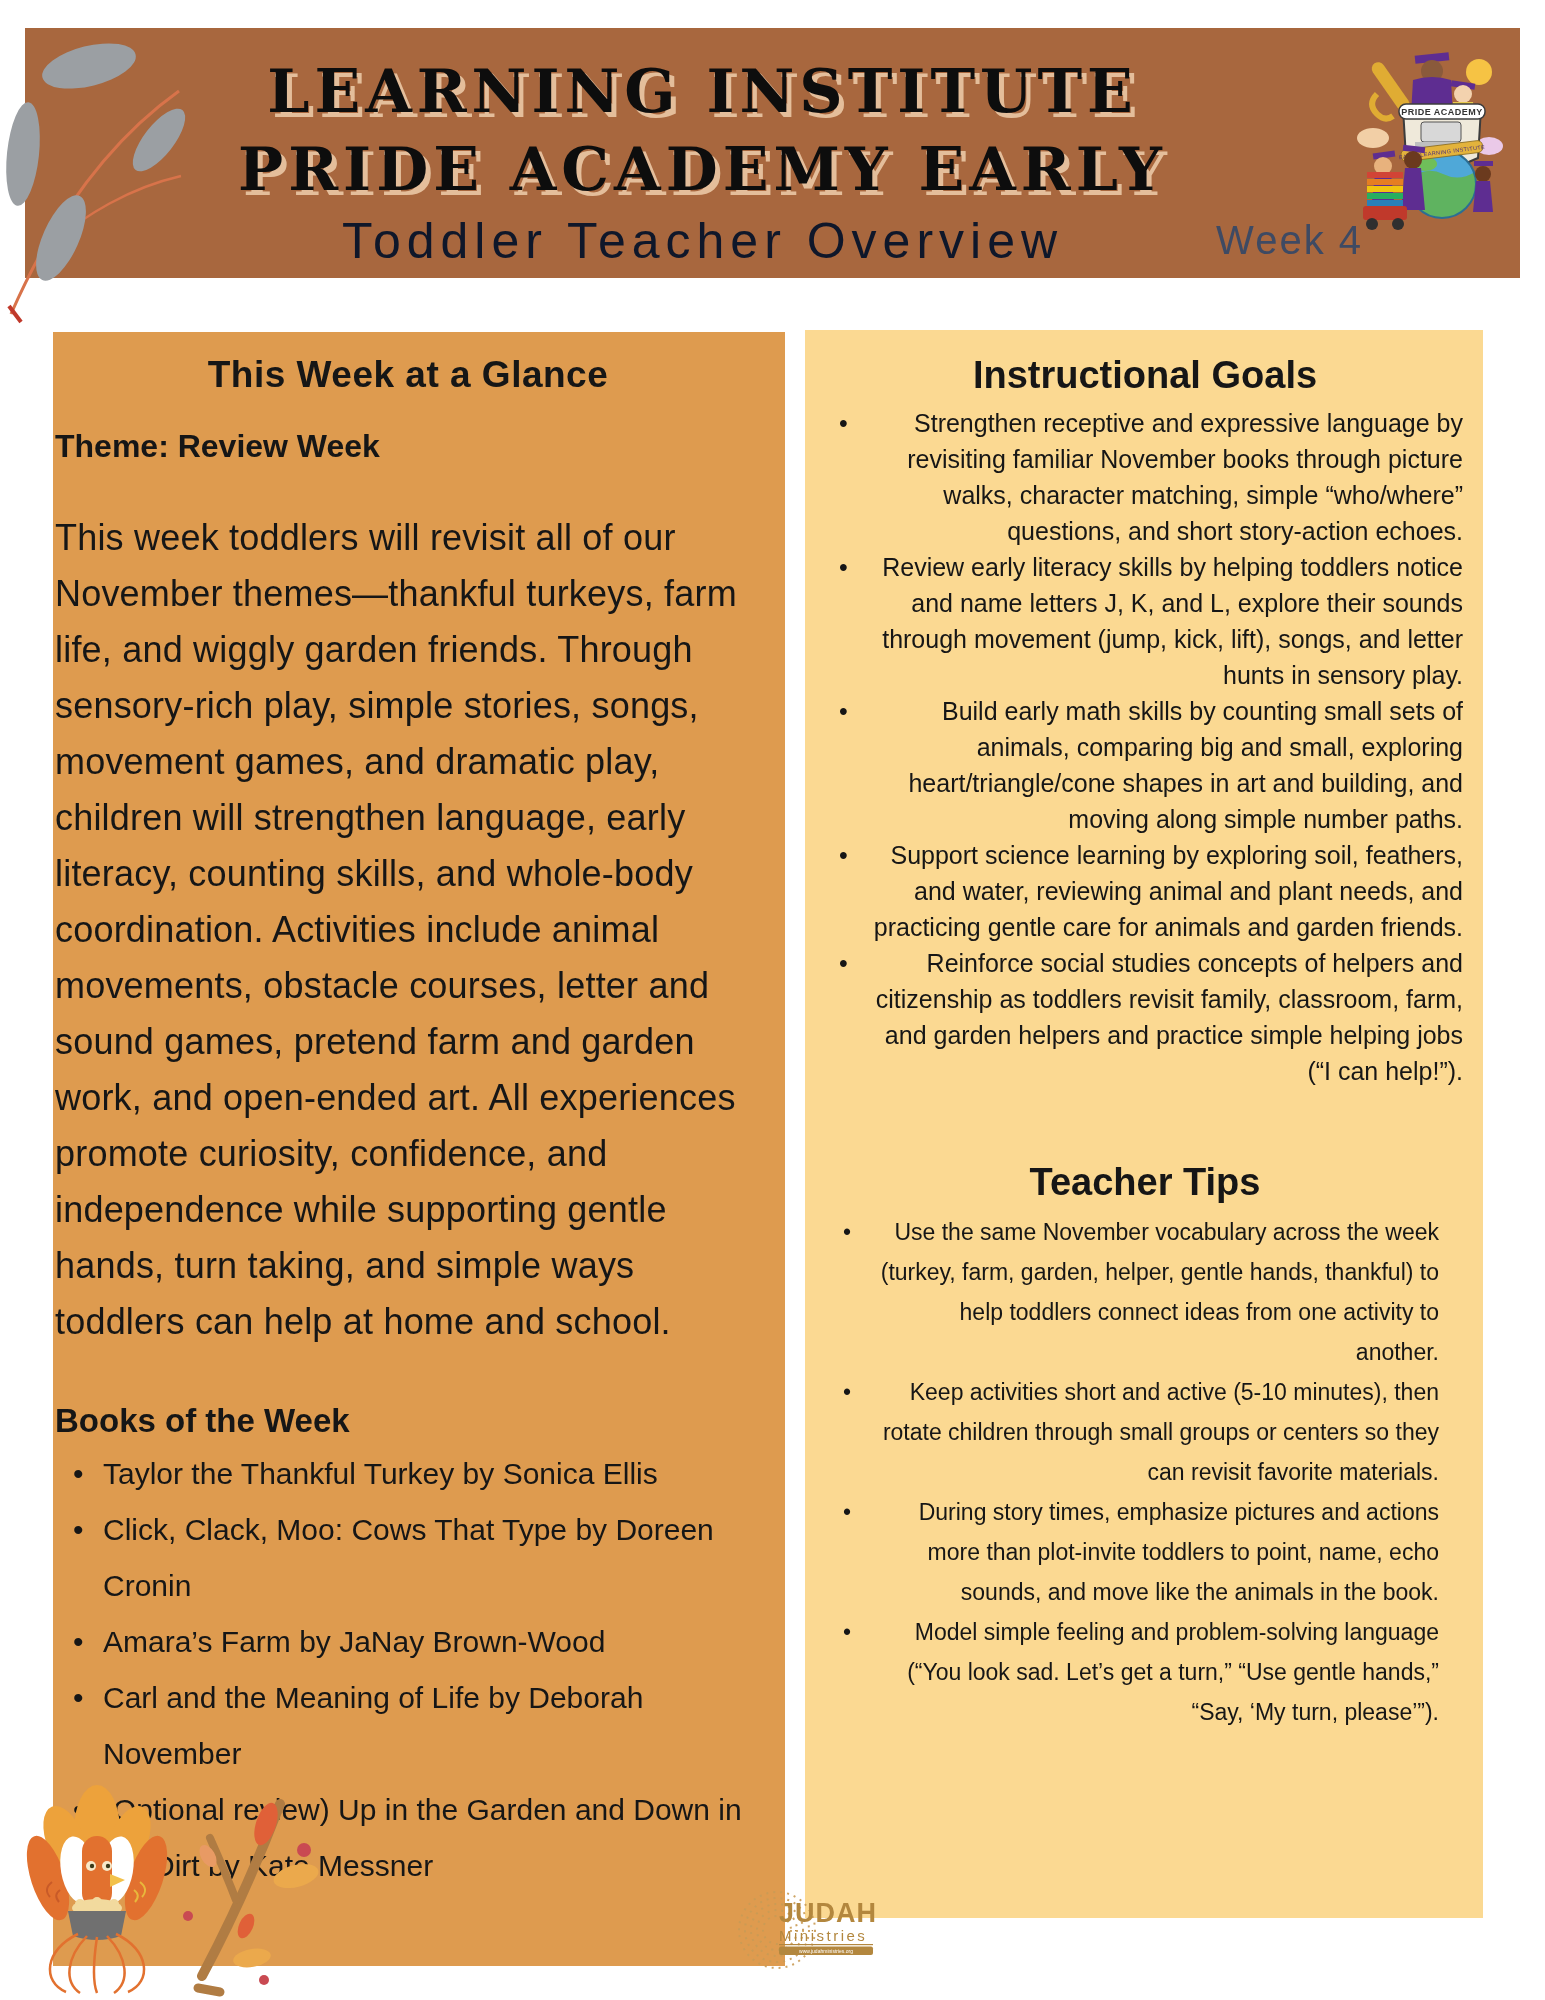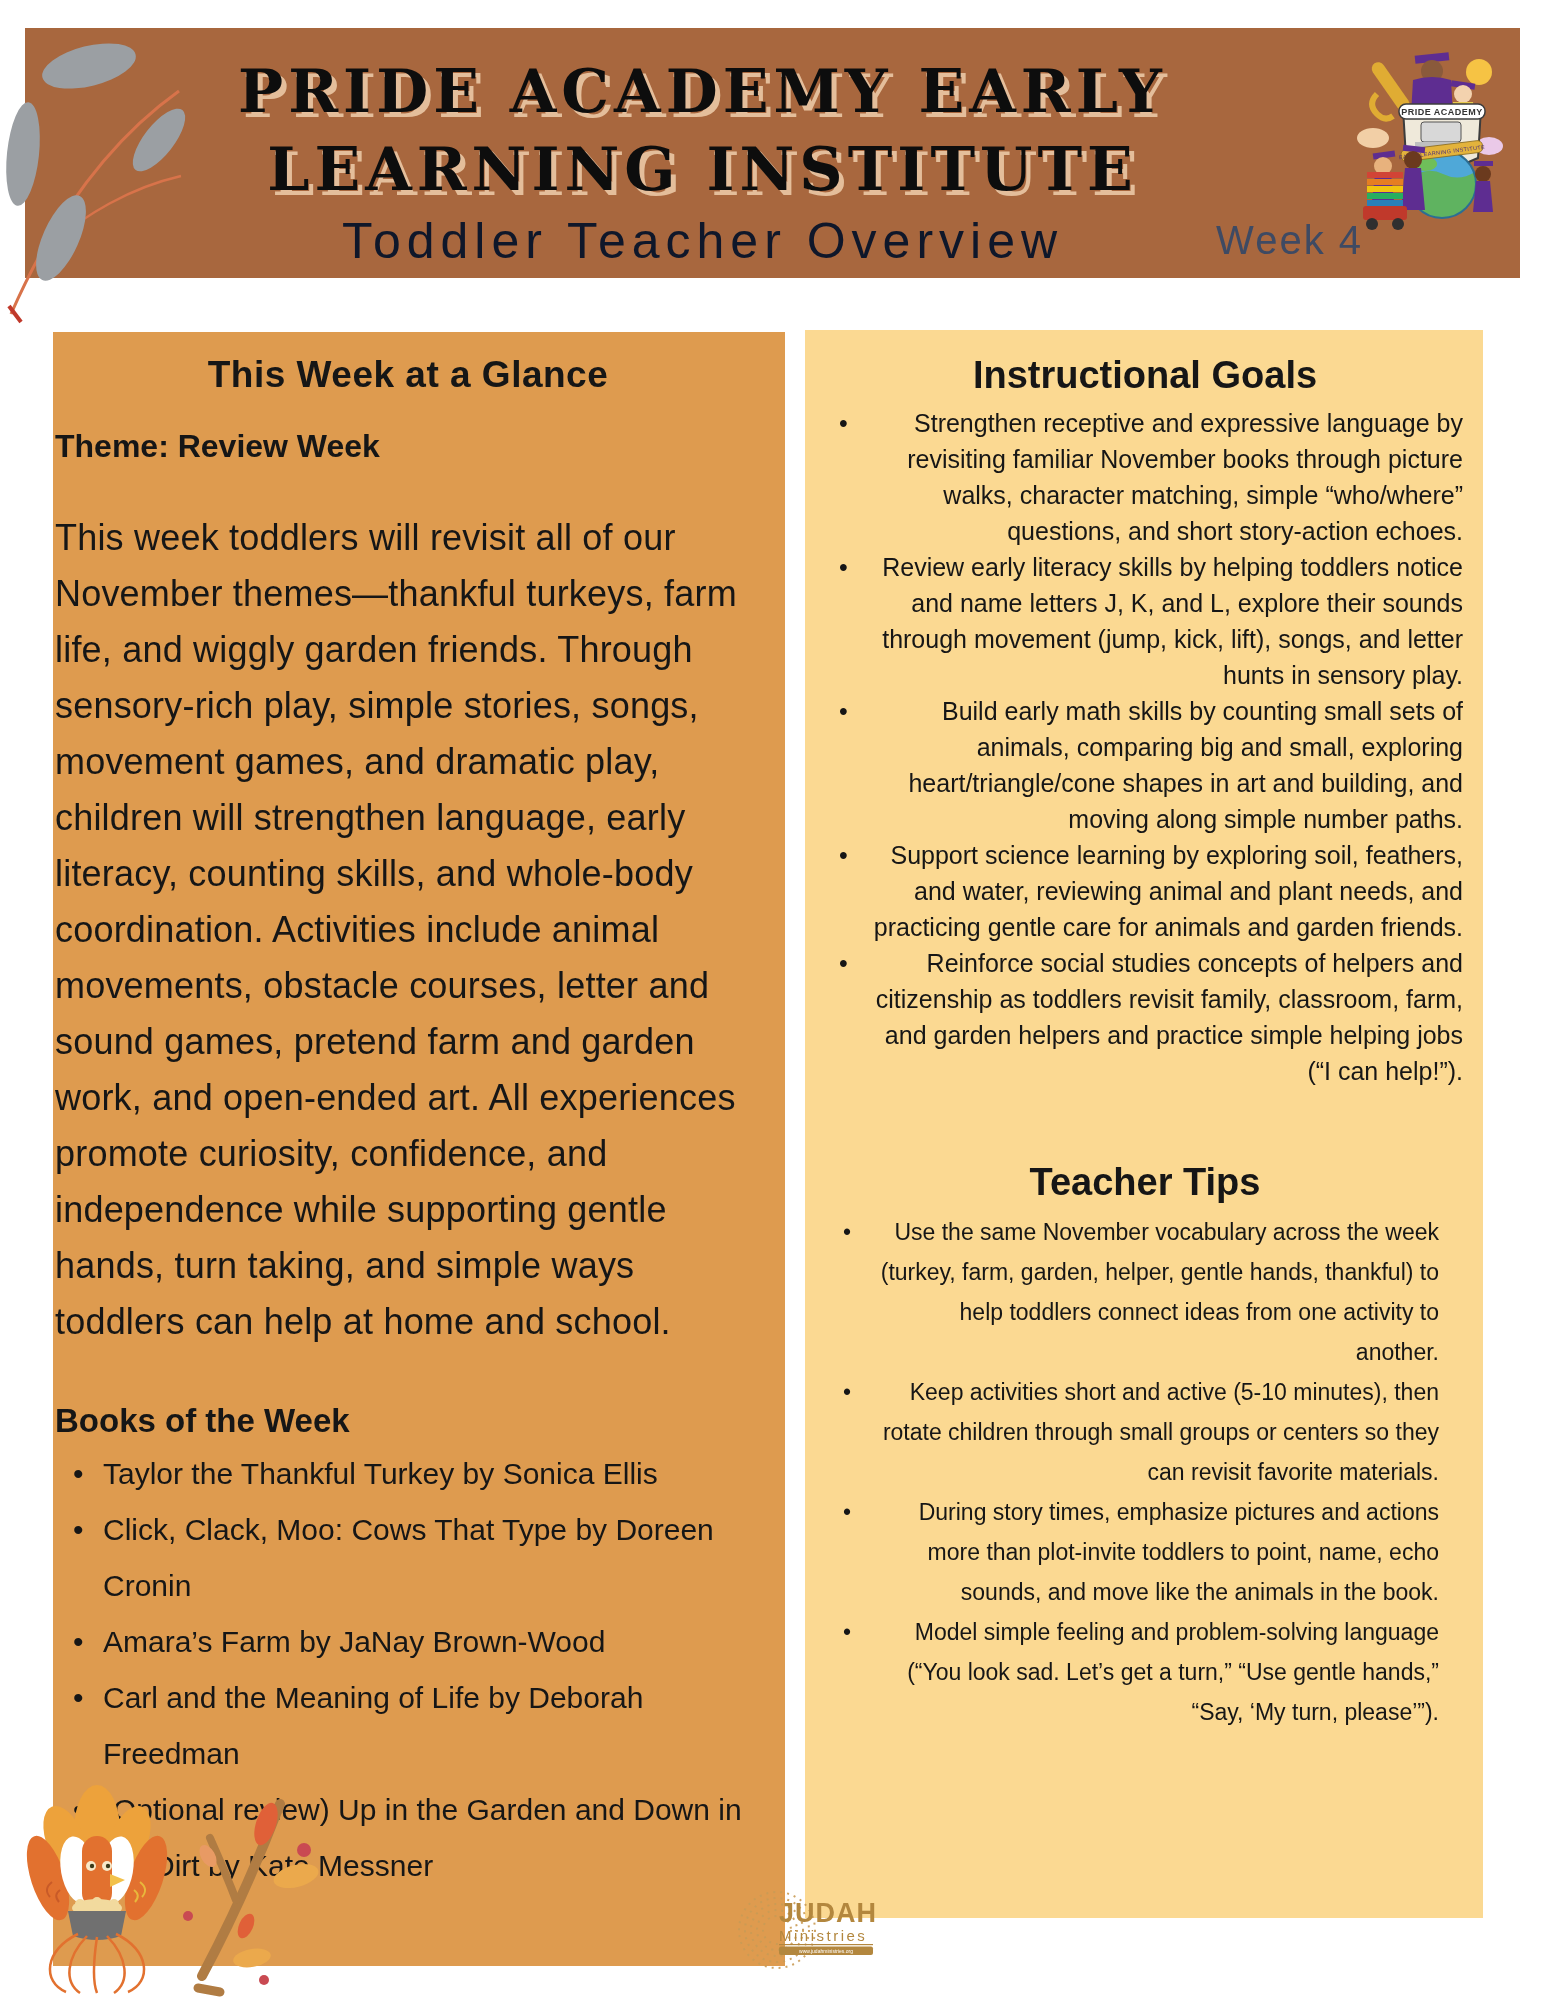--- a/index.html
+++ b/index.html
@@ -130,22 +130,22 @@
       <path d="M4 278 C40 196 92 112 172 55" stroke="#D8734A" stroke-width="3" fill="none"></path>
       <path d="M40 210 C80 178 122 152 174 140" stroke="#D8734A" stroke-width="2.5" fill="none"></path>
       <path d="M2 270 l12 16" stroke="#C0392B" stroke-width="4" fill="none"></path>
       <ellipse cx="82" cy="30" rx="48" ry="20" fill="#9B9FA3" transform="rotate(-14 82 30)"></ellipse>
       <ellipse cx="16" cy="118" rx="16" ry="52" fill="#9B9FA3" transform="rotate(6 16 118)"></ellipse>
       <ellipse cx="54" cy="202" rx="18" ry="46" fill="#9B9FA3" transform="rotate(24 54 202)"></ellipse>
       <ellipse cx="152" cy="104" rx="15" ry="38" fill="#9B9FA3" transform="rotate(38 152 104)"></ellipse>
     </svg>
 
     <div class="header-title">
+      <div>LEARNING INSTITUTE</div>
       <div>PRIDE ACADEMY EARLY</div>
-      <div>LEARNING INSTITUTE</div>
     </div>
 
     <div class="subtitle-row">
       <div class="header-subtitle">Toddler Teacher Overview</div>
       <div class="week-label">Week 4</div>
     </div>
 
     <svg class="academy-logo" viewBox="0 0 150 195">
       <circle cx="124" cy="26" r="13" fill="#F6C344"></circle>
       <ellipse cx="18" cy="92" rx="16" ry="10" fill="#F2CFA6"></ellipse>
@@ -200,21 +200,21 @@
 
   <div class="box box-glance">
     <h2 class="glance-title">This Week at a Glance</h2>
     <div class="glance-theme">Theme: Review Week</div>
     <div class="glance-paragraph">This week toddlers will revisit all of our November themes—thankful turkeys, farm life, and wiggly garden friends. Through sensory-rich play, simple stories, songs, movement games, and dramatic play, children will strengthen language, early literacy, counting skills, and whole-body coordination. Activities include animal movements, obstacle courses, letter and sound games, pretend farm and garden work, and open-ended art. All experiences promote curiosity, confidence, and independence while supporting gentle hands, turn taking, and simple ways toddlers can help at home and school.</div>
     <div class="glance-books-title">Books of the Week</div>
     <ul class="book-list">
       <li>Taylor the Thankful Turkey by Sonica Ellis</li>
       <li>Click, Clack, Moo: Cows That Type by Doreen Cronin</li>
       <li>Amara’s Farm by JaNay Brown-Wood</li>
-      <li>Carl and the Meaning of Life by Deborah Freedman</li>
+      <li>Carl and the Meaning of Life by Deborah November</li>
       <li>(Optional review) Up in the Garden and Down in the Dirt by Kate Messner</li>
     </ul>
   </div>
 
   <div class="box box-goals">
     <h2 class="section-title">Instructional Goals</h2>
     <ul class="bullet-list goals-list">
       <li>Strengthen receptive and expressive language by revisiting familiar November books through picture walks, character matching, simple “who/where” questions, and short story-action echoes.</li>
       <li>Review early literacy skills by helping toddlers notice and name letters J, K, and L, explore their sounds through movement (jump, kick, lift), songs, and letter hunts in sensory play.</li>
       <li>Build early math skills by counting small sets of animals, comparing big and small, exploring heart/triangle/cone shapes in art and building, and moving along simple number paths.</li>

